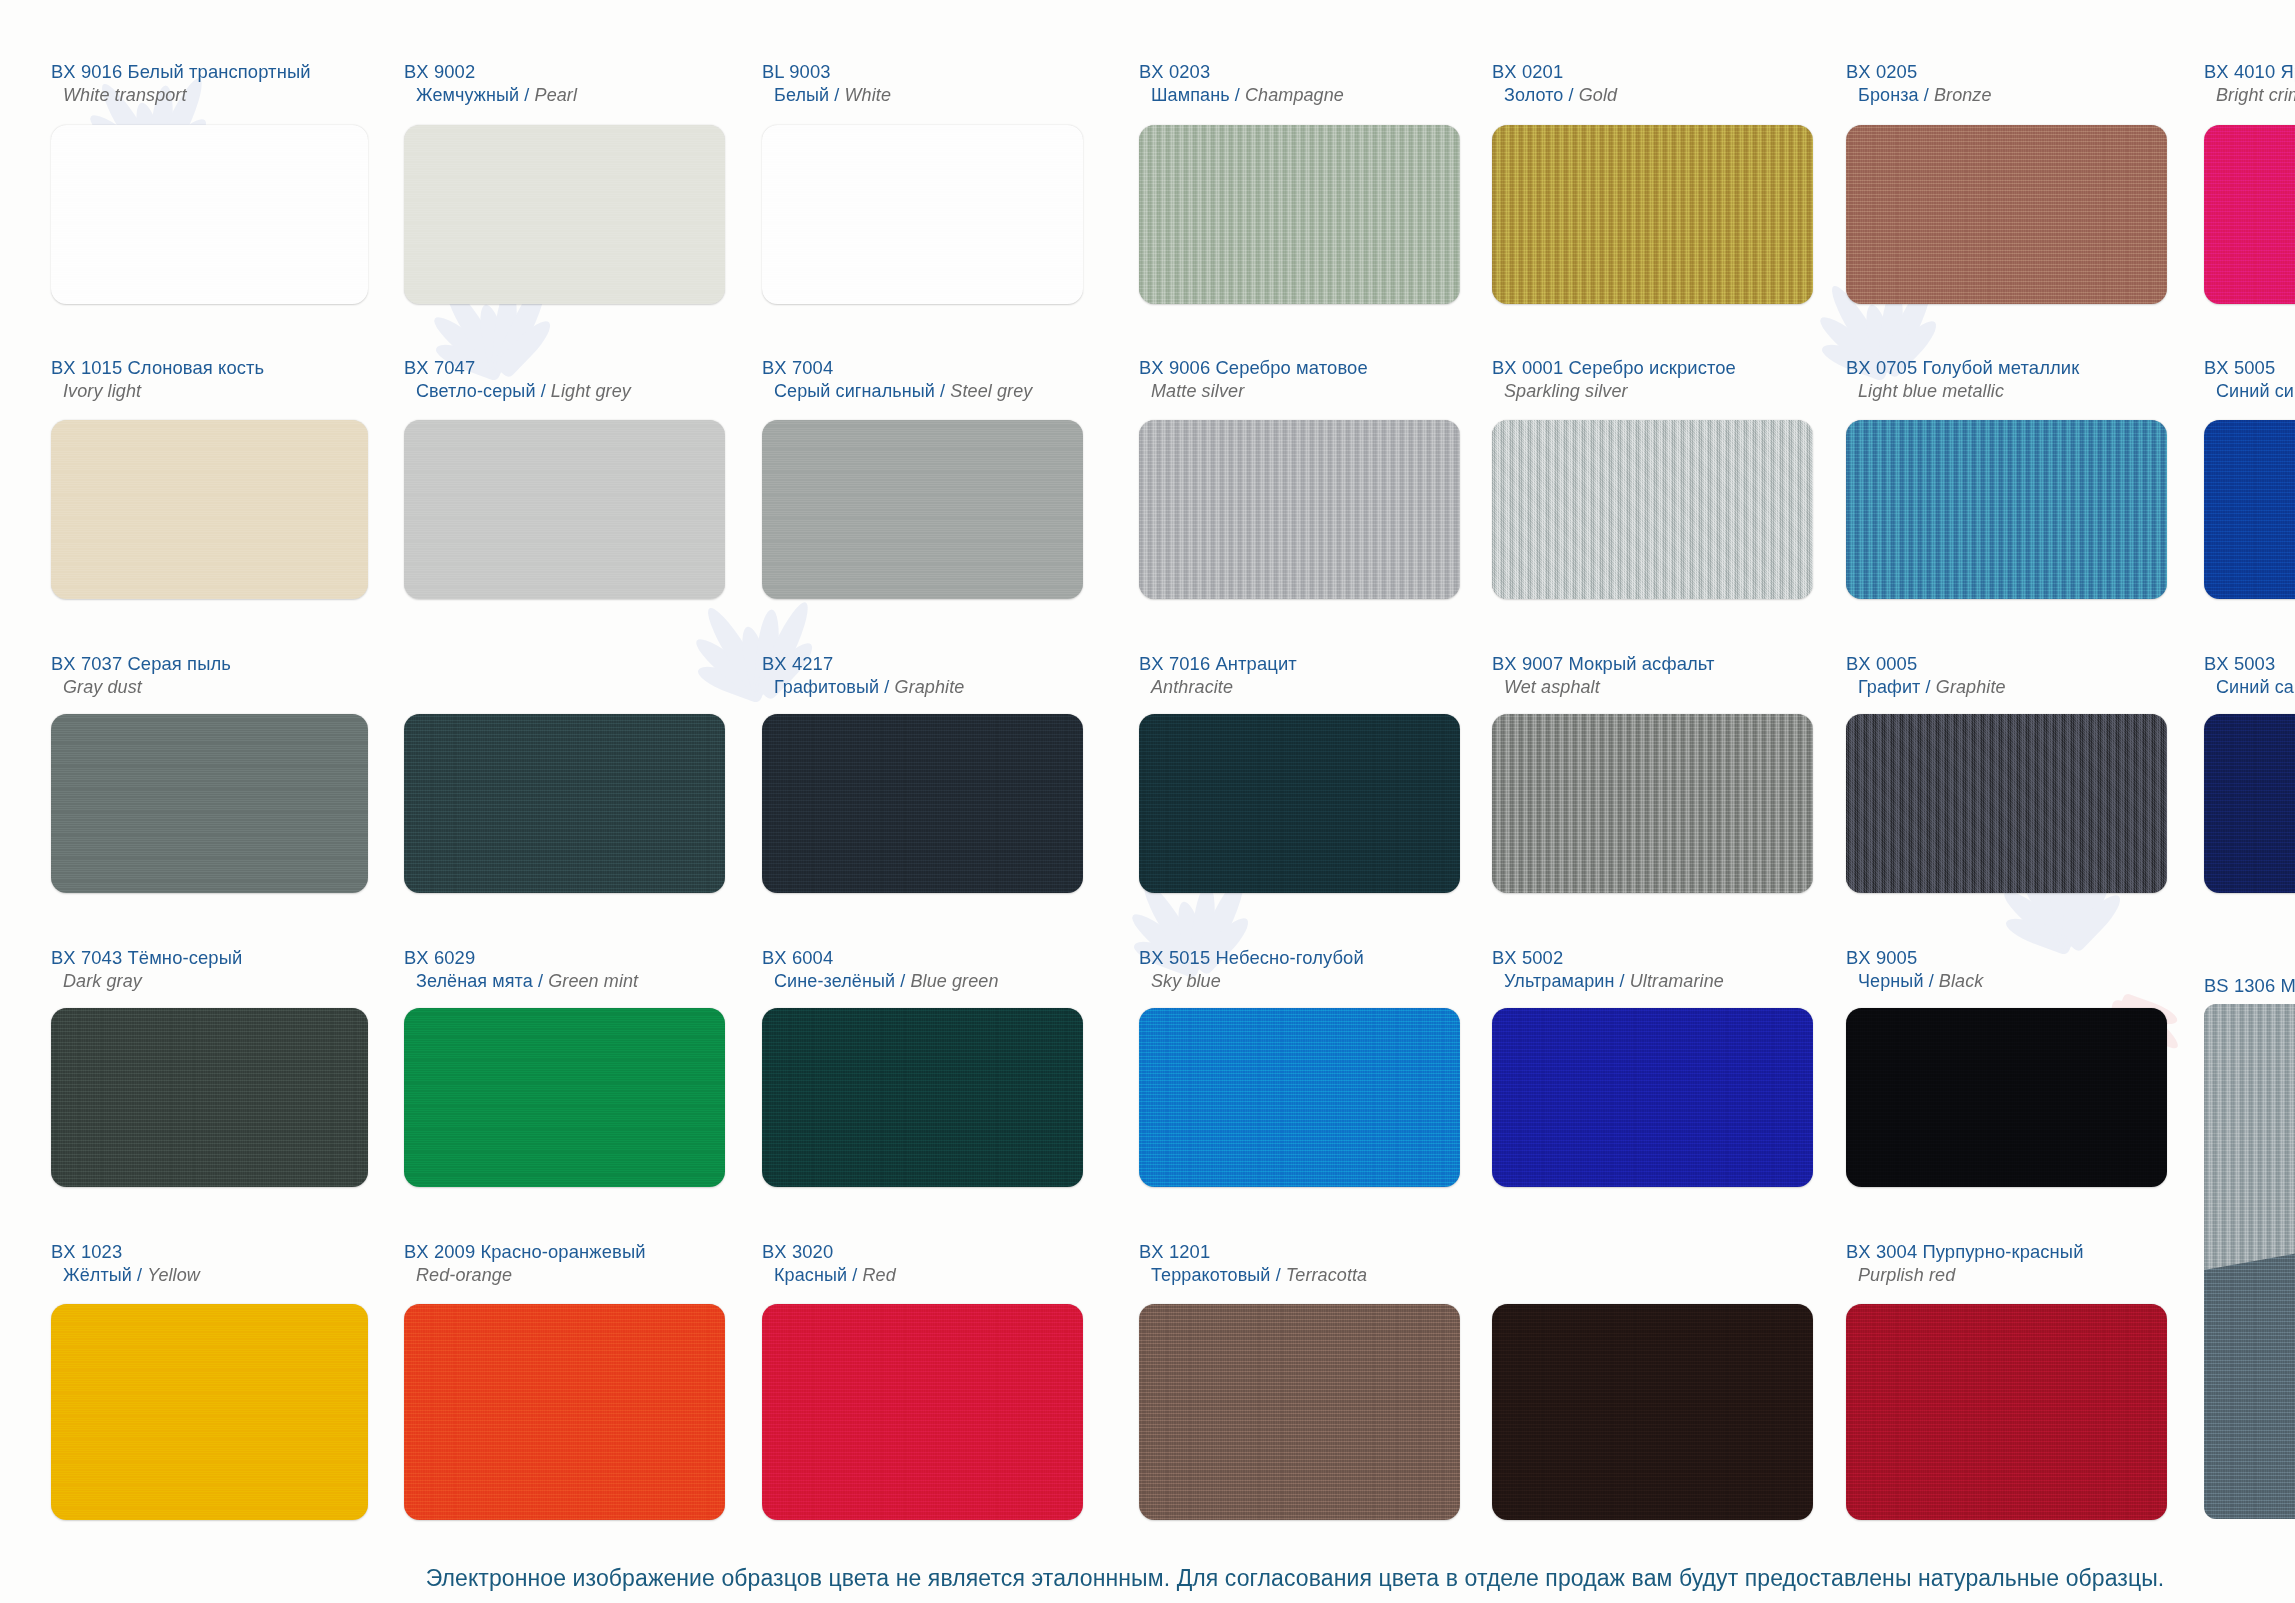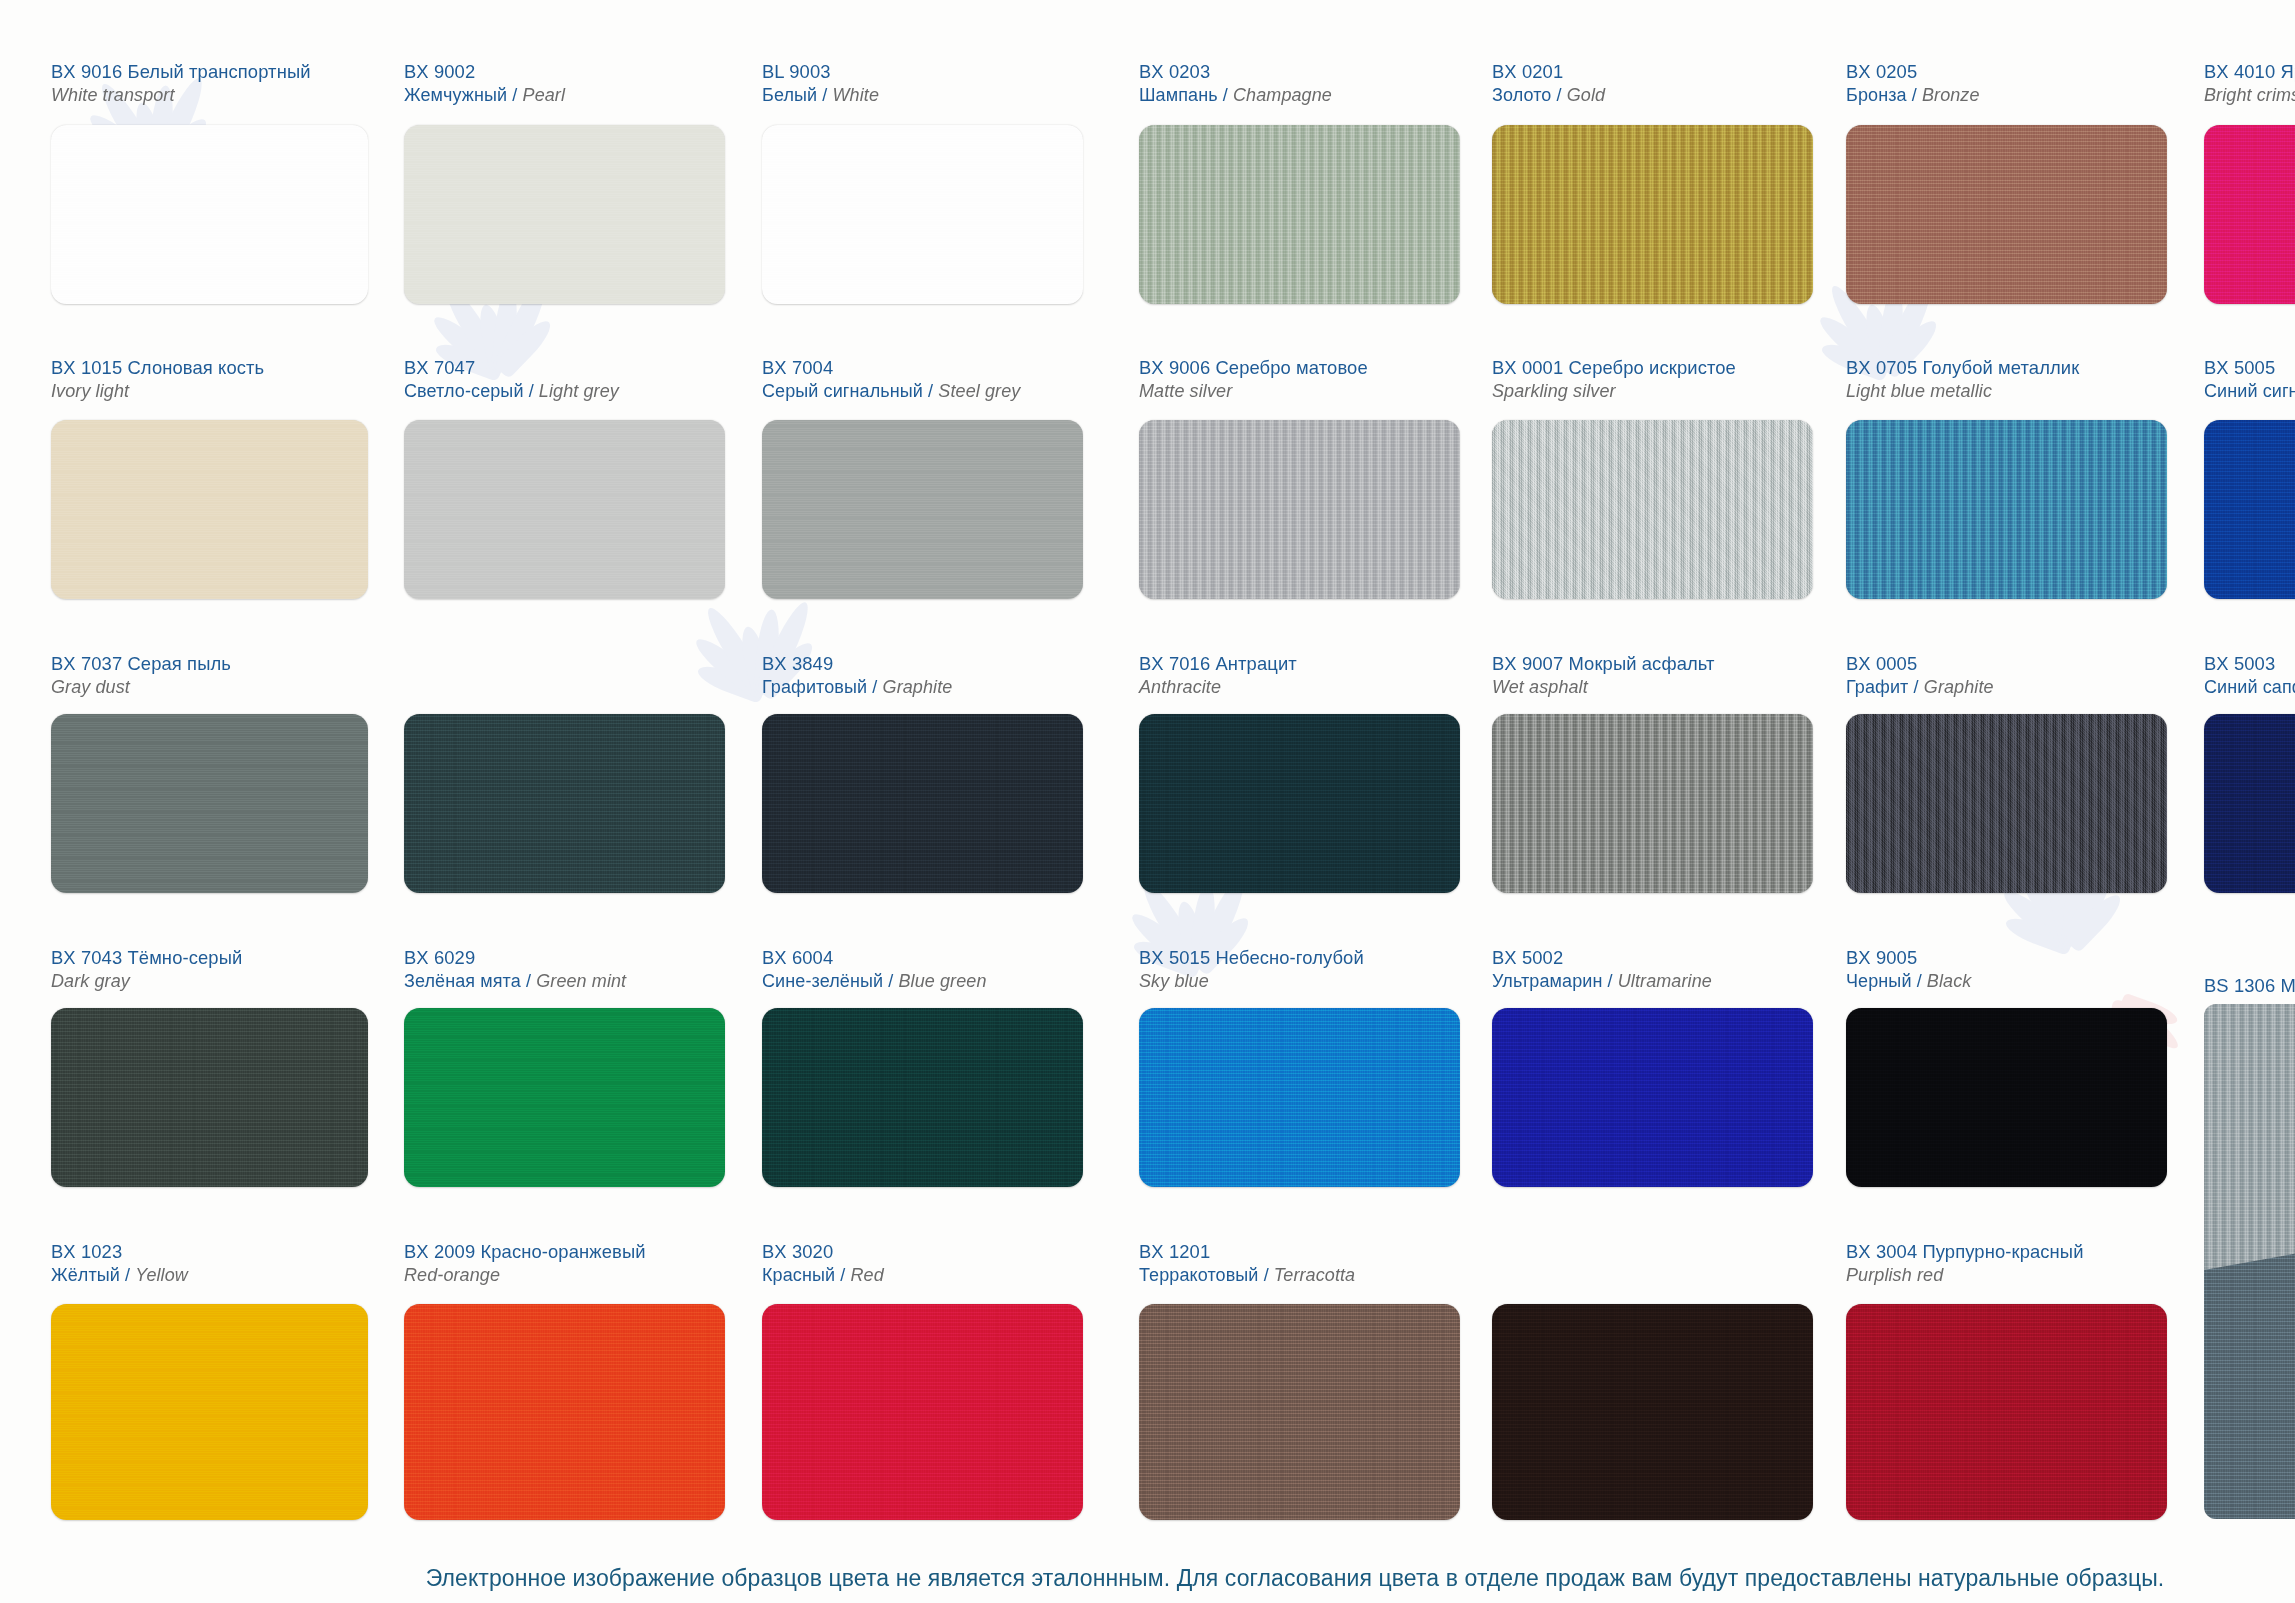--- a/index.html
+++ b/index.html
@@ -67,20 +67,21 @@
     letter-spacing: 0.1px;
     display: block;
   }
   .lbl-en {
     color: #6b6b6b;
     font-size: 18px;
     font-style: italic;
     font-weight: 400;
     letter-spacing: 0.1px;
     display: block;
+    margin-left: 12px;
   }
   .lbl-en .ru-part { color: #1f5b96; font-style: normal; }
 
   .swatch {
     position: absolute;
     border-radius: 15.6px;
     box-shadow: 0 0.9px 1.8px rgba(0,0,0,0.18);
   }
 
   
@@ -376,21 +377,21 @@
           <span class="lbl-ru">BX 7037 Серая пыль</span>
           <span class="lbl-en">Gray dust</span>
         </div>
         <div class="swatch tex-soft" style="left: 0px; top: 62px; width: 317px; height: 179px; background: rgb(106, 117, 115);"></div>
       </div>
       <div class="cell" style="left: 404px; top: 652px; width: 321px; height: 241px;">
         <div class="swatch tex-brush" style="left: 0px; top: 62px; width: 321px; height: 179px; background: rgb(45, 68, 71);"></div>
       </div>
       <div class="cell" style="left: 762px; top: 652px; width: 321px; height: 241px;">
         <div class="labels">
-          <span class="lbl-ru">BX 3849</span>
+          <span class="lbl-ru">BX 4217</span>
           <span class="lbl-en"><span class="ru-part">Графитовый / </span><span>Graphite</span></span>
         </div>
         <div class="swatch tex-brush" style="left: 0px; top: 62px; width: 321px; height: 179px; background: rgb(35, 45, 54);"></div>
       </div>
       <div class="cell" style="left: 1139px; top: 652px; width: 321px; height: 241px;">
         <div class="labels">
           <span class="lbl-ru">BX 7016 Антрацит</span>
           <span class="lbl-en">Anthracite</span>
         </div>
         <div class="swatch tex-brush" style="left: 0px; top: 62px; width: 321px; height: 179px; background: rgb(23, 51, 58);"></div>

